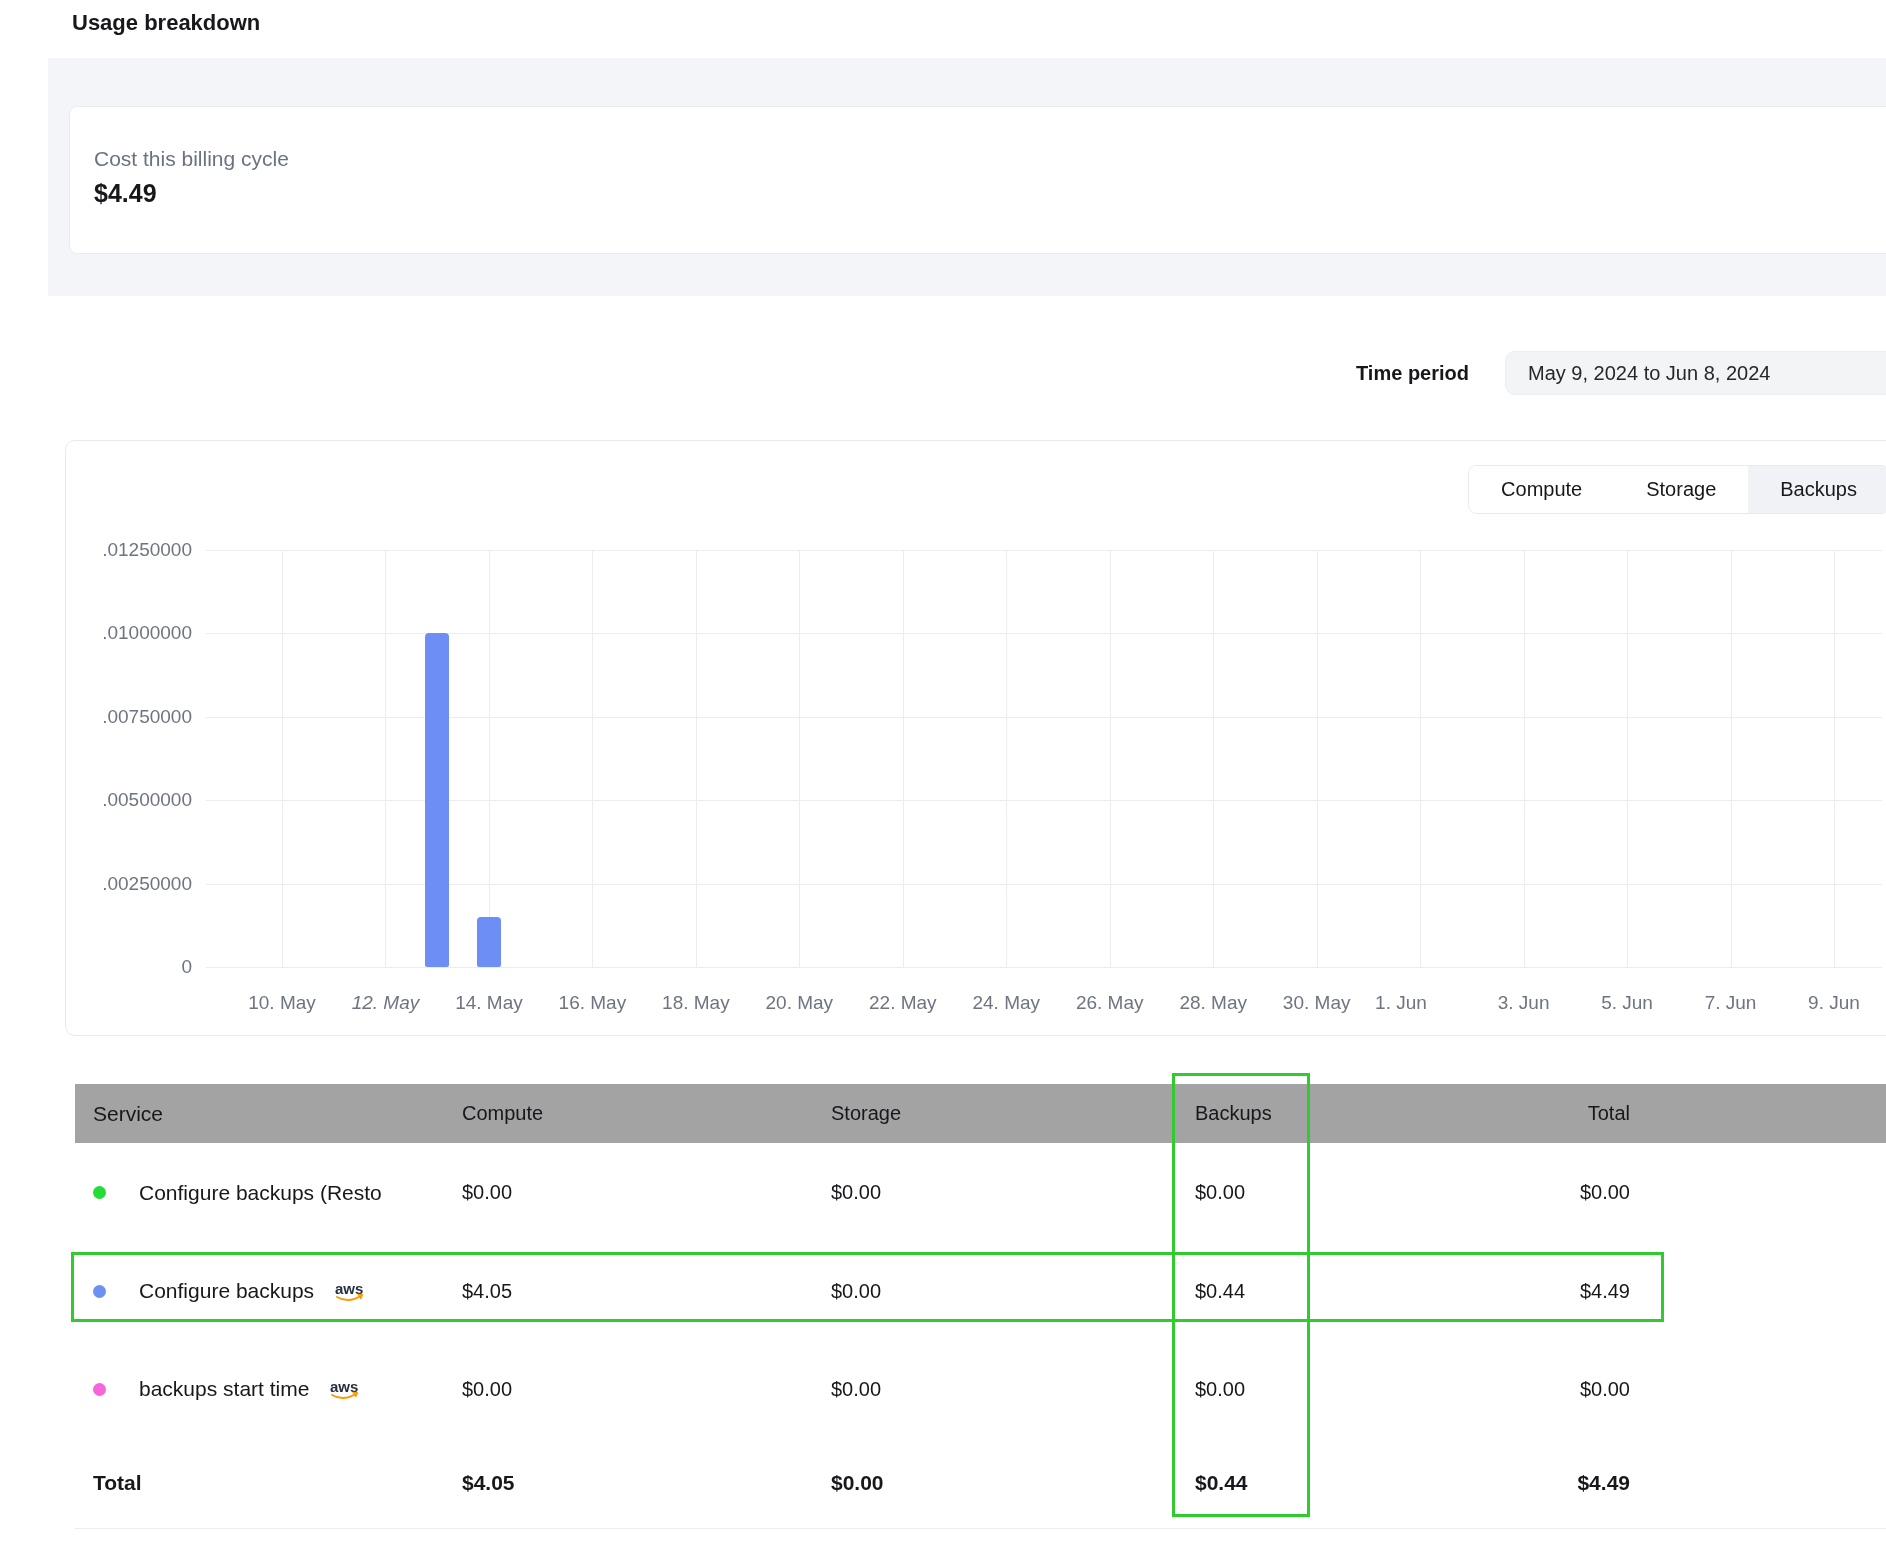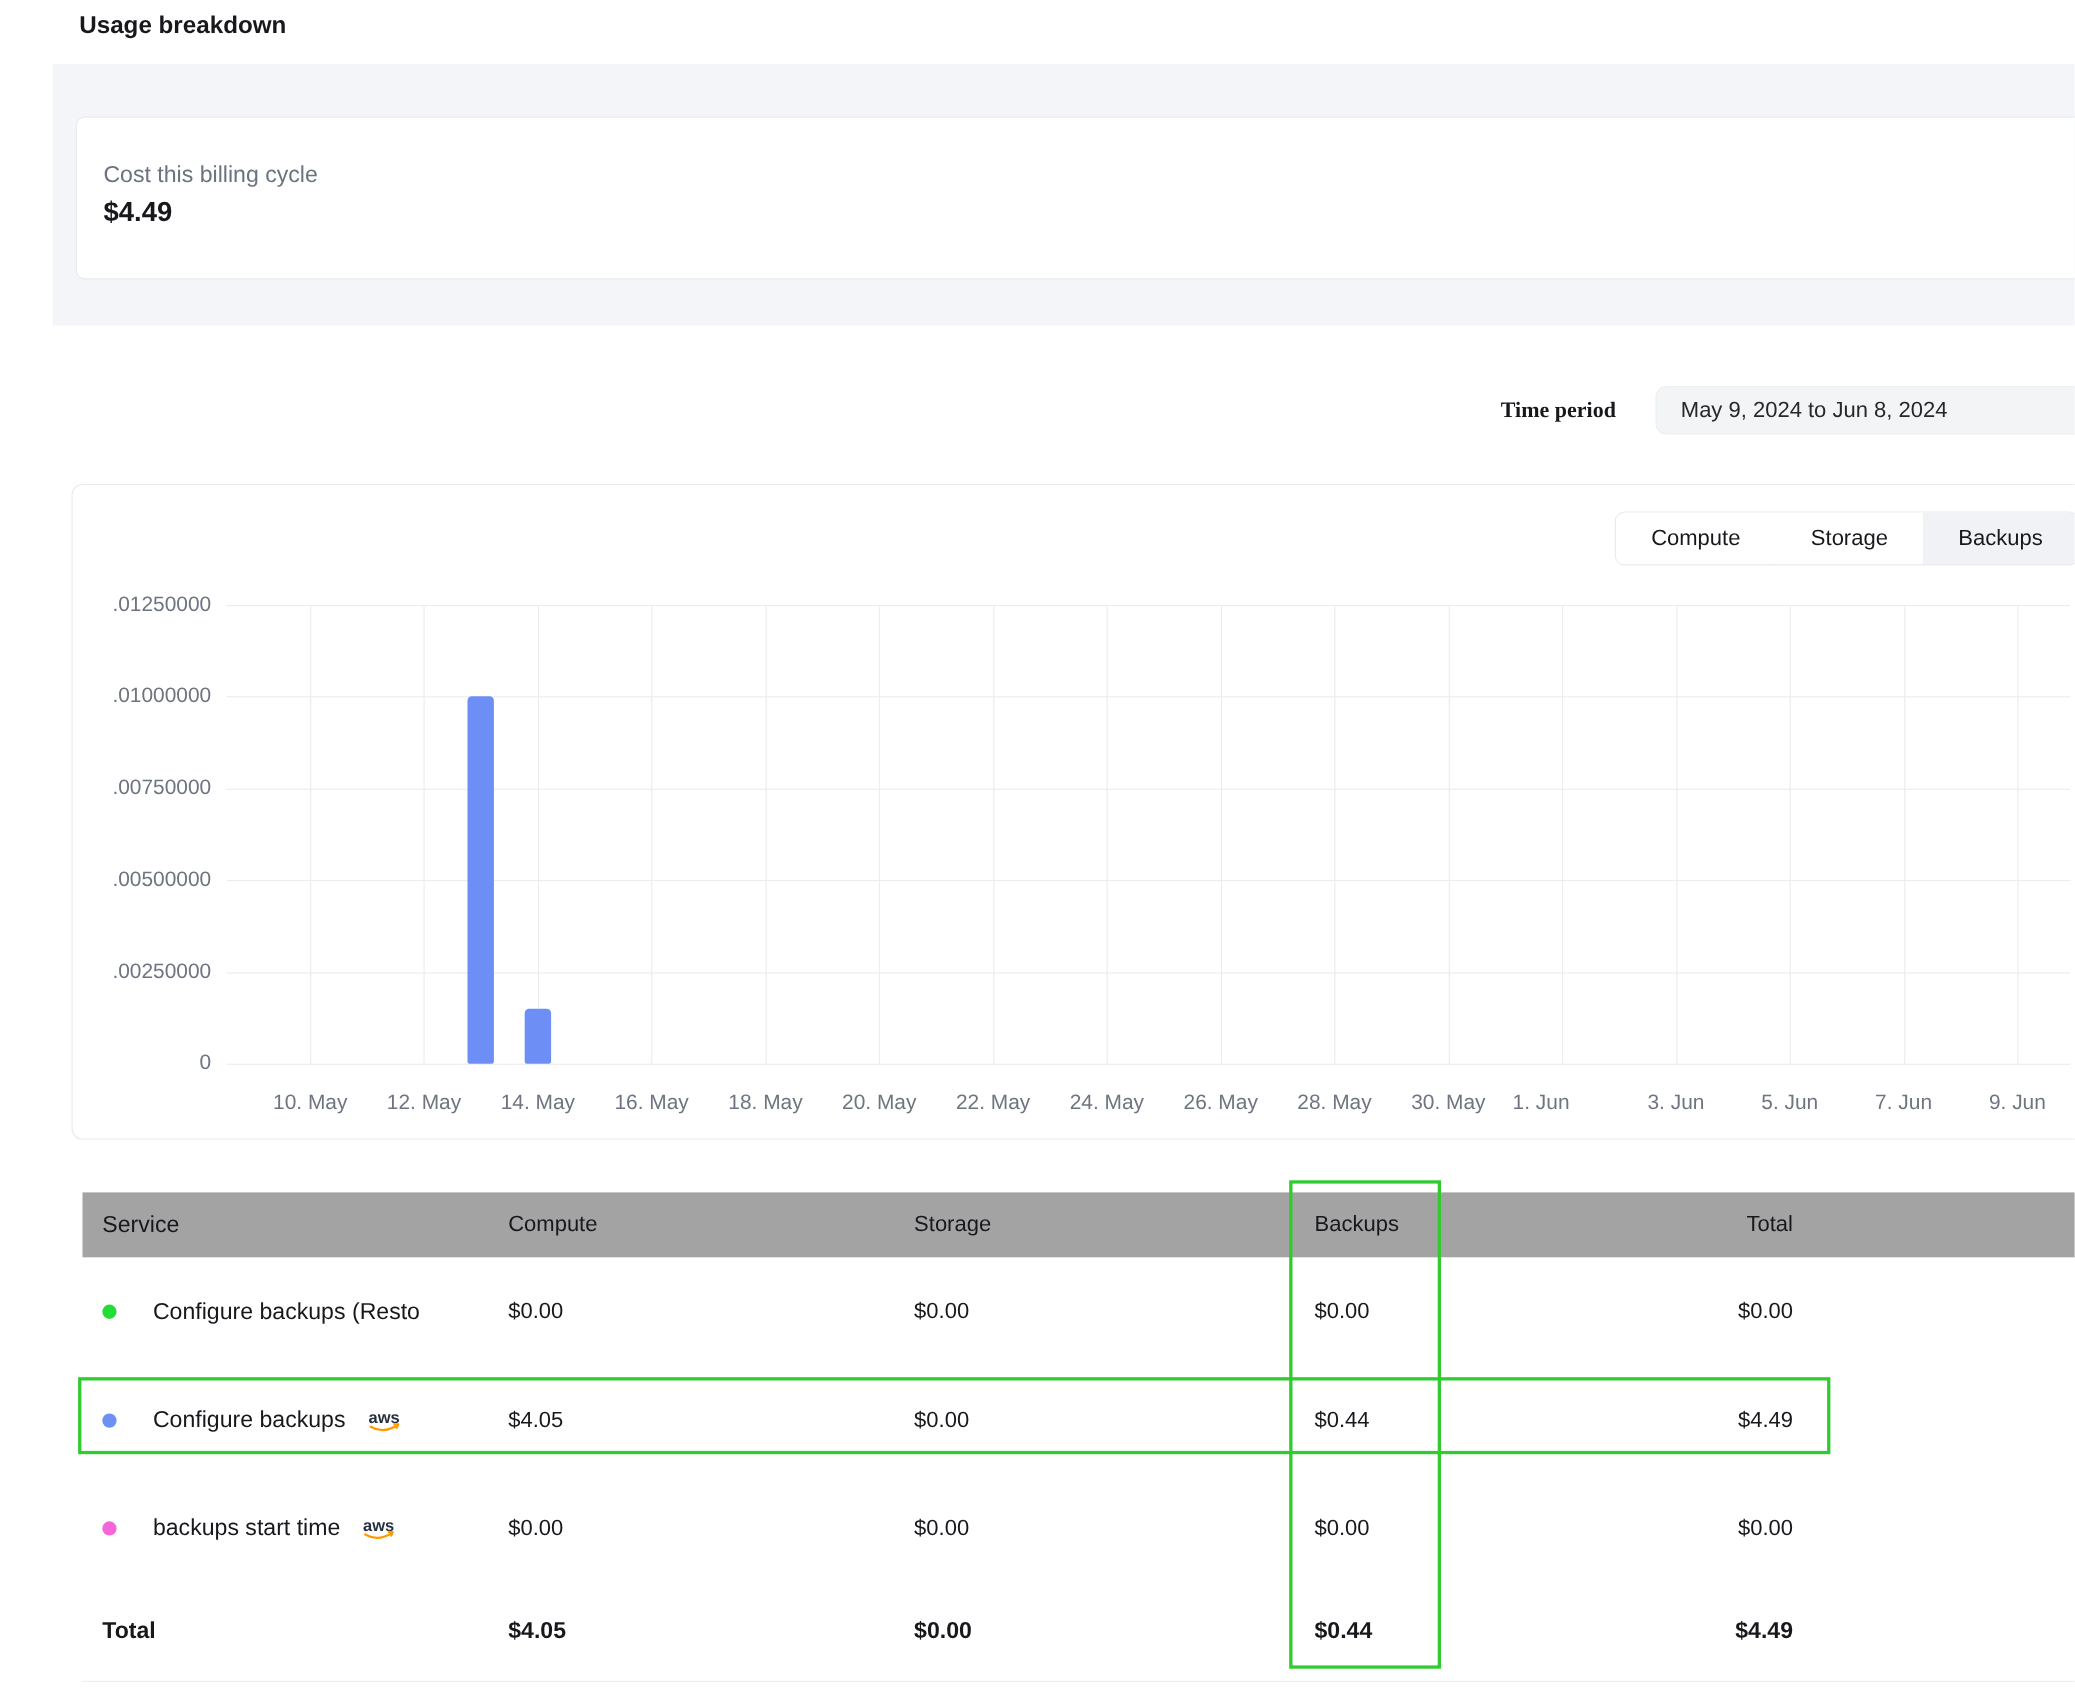--- a/index.html
+++ b/index.html
@@ -11,21 +11,21 @@
   .page-title { padding:10px 0 0 24px; height:58px; font-size:22px; font-weight:700; color:#17181c; }
 
   
   .billing-band { height:238px; background:#f4f5f8; padding:48px 21px 0 21px; }
   .billing-card { height:148px; background:#ffffff; border:1px solid #e9ebef; border-radius:8px; padding:40px 0 0 24px; }
   .billing-label { font-size:21px; color:#6b7280; }
   .billing-amount { margin-top:8px; font-size:25px; font-weight:700; color:#17181c; }
 
   
   .time-row { margin:55px 17px 0 0; height:44px; display:flex; justify-content:flex-end; align-items:center; gap:36px; }
-  .time-label { font-size:20px; font-weight:700; color:#17181c;font-family:Liberation Serif, serif; }
+  .time-label { font-size:20px; font-weight:700; color:#17181c; }
   .time-select { width:412px; height:44px; background:#f3f4f6; border:1px solid #eceef1; border-radius:10px;
                  display:flex; align-items:center; justify-content:space-between; padding:0 16px 0 22px;
                  font-size:20px; color:#27272a; cursor:pointer; }
   .chevrons { display:flex; flex-direction:column; align-items:center; color:#3f3f46; }
 
   
   .chart-card { position:relative; margin:45px 17px 0 17px; width:1852px; height:596px;
                 border:1px solid #e7e9ee; border-radius:10px; background:#fff; }
   .tab-group { position:absolute; top:24px; right:26px; height:49px; display:flex;
                border:1px solid #e7e9ee; border-radius:9px; overflow:hidden; background:#fff; }
@@ -94,21 +94,21 @@
     <div class="chart-plot">
         <div class="hline" style="top: 0px;"></div>
         <div class="hline" style="top: 83.4px;"></div>
         <div class="hline" style="top: 166.8px;"></div>
         <div class="hline" style="top: 250.2px;"></div>
         <div class="hline" style="top: 333.6px;"></div>
         <div class="hline" style="top: 417px;"></div>
         <div class="vline" style="left: 76px;"></div>
         <div class="xlabel" style="left: 26px;">10. May</div>
         <div class="vline" style="left: 179.467px;"></div>
-        <div class="xlabel" style="left: 129.467px;">12. May</div>
+        <div class="xlabel" style="left: 129.467px; font-style: italic;">12. May</div>
         <div class="vline" style="left: 282.933px;"></div>
         <div class="xlabel" style="left: 232.933px;">14. May</div>
         <div class="vline" style="left: 386.4px;"></div>
         <div class="xlabel" style="left: 336.4px;">16. May</div>
         <div class="vline" style="left: 489.867px;"></div>
         <div class="xlabel" style="left: 439.867px;">18. May</div>
         <div class="vline" style="left: 593.333px;"></div>
         <div class="xlabel" style="left: 543.333px;">20. May</div>
         <div class="vline" style="left: 696.8px;"></div>
         <div class="xlabel" style="left: 646.8px;">22. May</div>

